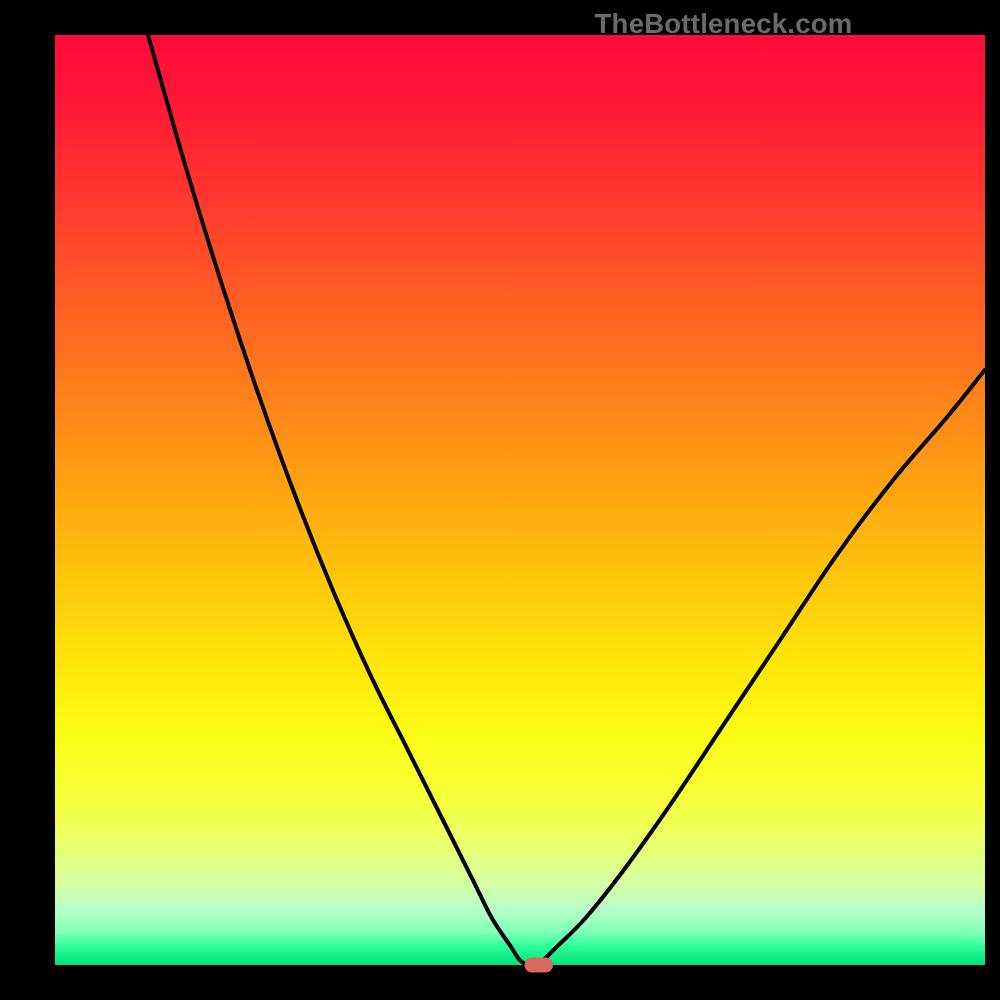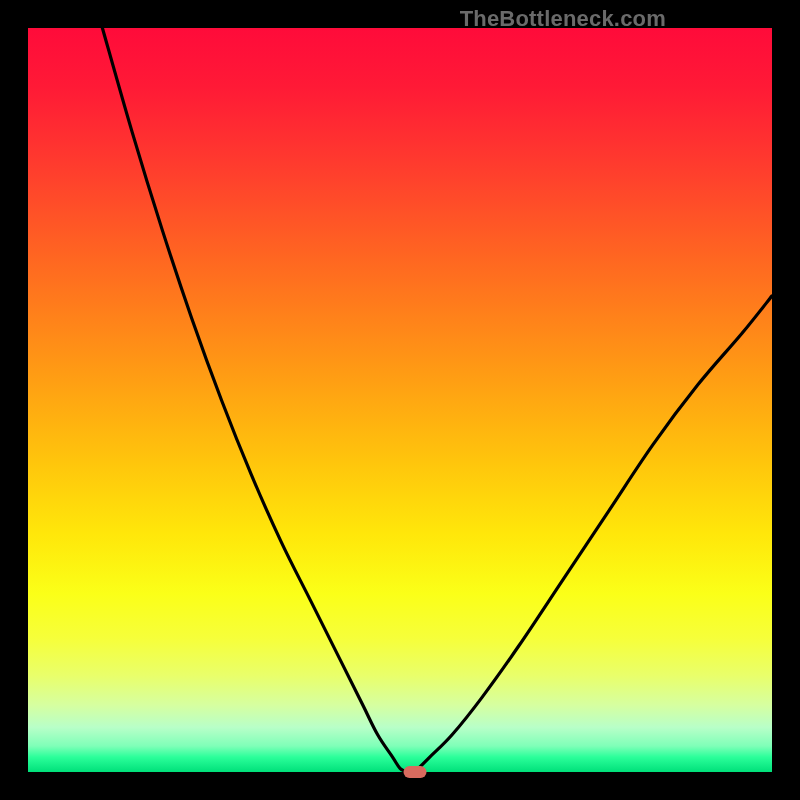--- a/index.html
+++ b/index.html
@@ -2,20 +2,21 @@
 <html><head>
 <meta charset="utf-8">
 <style>
   * { margin: 0; padding: 0; box-sizing: border-box; }
   html, body { width: 800px; height: 800px; overflow: hidden; background: #000; }
   .frame {
     width: 700px;
     height: 800px;
     background: #000;
     position: relative;
+    margin-left: 16px;
   }
   .plot-area {
     position: absolute;
     left: 28px;
     top: 28px;
     width: 744px;
     height: 744px;
     background: linear-gradient(to bottom,
       #ff0b3a 0%,
       #ff1a36 8%,

